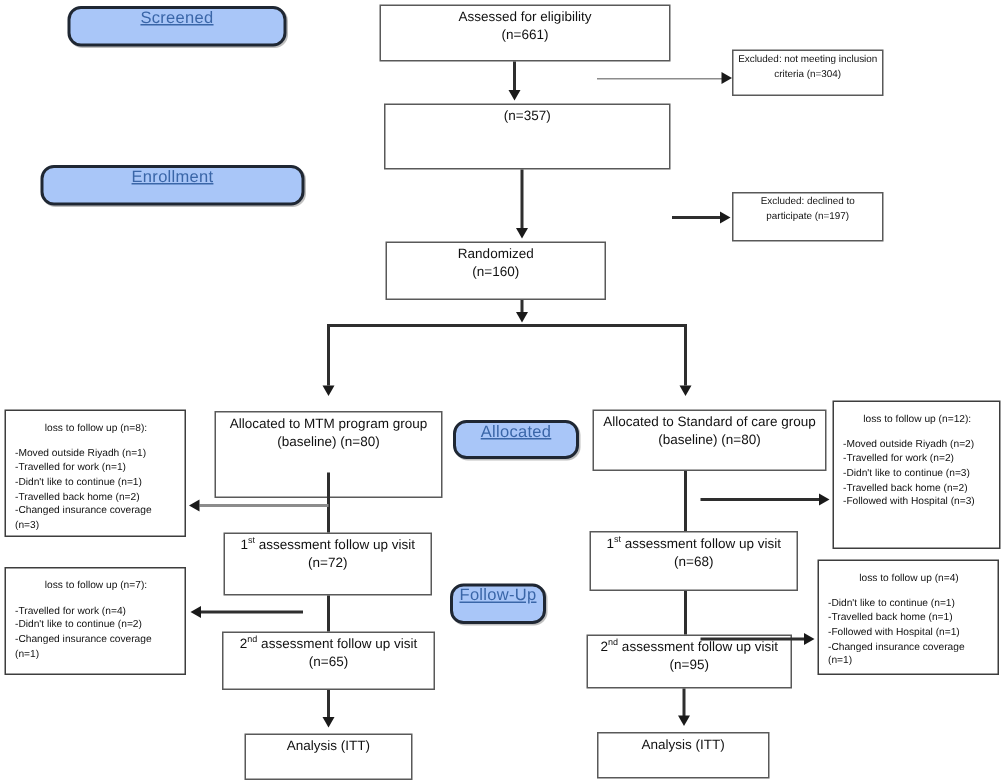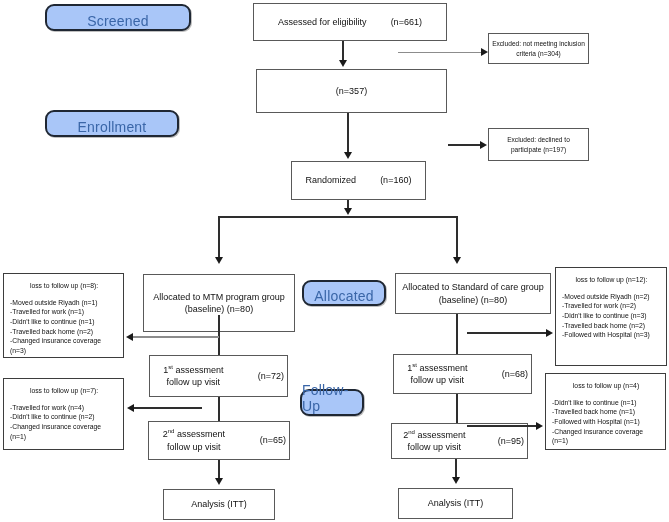--- a/index.html
+++ b/index.html
@@ -2,35 +2,36 @@
 <html style="--stage-fill: #a9c6f8; --stage-border: #1f2733; --stage-text: #3a66a8; --box-border: #595959; --line: #2e2e2e; --line-soft: #8c8c8c;"><head>
 <meta charset="utf-8">
 <style>
   html,body{margin:0;padding:0;background:#ffffff;}
   #canvas{
     position:relative;width:669px;height:522px;background:#ffffff;
     font-family:"Liberation Sans",sans-serif;overflow:hidden;
   }
   
   .stage{
-    position:absolute;display:flex;align-items:flex-end;justify-content:center;
+    position:absolute;display:flex;align-items:flex-start;justify-content:center;
     background:var(--stage-fill,#a9c6f8);
     border:2px solid var(--stage-border,#1f2733);
     border-radius:9px;
     color:var(--stage-text,#3a66a8);
-    font-size:14px;letter-spacing:.2px;
+    font-size:11px;letter-spacing:.2px;
     box-shadow:1px 1px 0 rgba(0,0,0,.25);
     box-sizing:border-box;
+    text-decoration:underline;
   }
   
   .fbox{
-    position:absolute;display:flex;align-items:center;justify-content:center;
+    position:absolute;display:flex;flex-direction:column;align-items:center;justify-content:flex-start;
     background:#ffffff;border:1.5px solid var(--box-border,#595959);
     box-sizing:border-box;text-align:center;color:#111;
-    font-size:9px;line-height:1.35;padding:1px 3px;gap:24px;
+    font-size:9px;line-height:1.35;padding:1px 3px;
   }
   .fbox.small{font-size:6.6px;border-width:1.5px;line-height:1.45;}
   sup{font-size:6px;vertical-align:super;line-height:0;}
   
   .lossbox{
     position:absolute;background:#ffffff;border:1px solid #3d3d3d;
     box-sizing:border-box;color:#111;font-size:6.8px;line-height:1.42;
     padding:7px 5px 4px 6px;text-align:left;
   }
   .loss-title{text-align:center;margin-bottom:7px;}
@@ -43,21 +44,21 @@
   .tri.left{border-top:4px solid transparent;border-bottom:4px solid transparent;border-right:7px solid #1a1a1a;}
 </style>
 </head>
 <body>
 
 <div id="canvas">
 
   <div class="stage" style="left:45px;top:4px;width:146px;height:27px">
     <span>Screened</span>
   </div>
-  <div class="stage" style="left:45px;top:110px;width:134px;height:27px">
+  <div class="stage" style="left:27px;top:110px;width:176px;height:27px">
     <span>Enrollment</span>
   </div>
   <div class="stage" style="left:302px;top:280px;width:84px;height:26px">
     <span>Allocated</span>
   </div>
   <div class="stage" style="left:300px;top:389px;width:64px;height:27px">
     <span>Follow-Up</span>
   </div>
 
   <div class="fbox" style="left:253px;top:3px;width:194px;height:38px">
@@ -70,21 +71,21 @@
   </div>
 
   <div class="fbox" style="left:256px;top:69px;width:191px;height:44px">
     <div>(n=357)</div>
   </div>
 
   <div class="fbox small" style="left:488px;top:128px;width:101px;height:33px">
     <div>Excluded: declined to participate (n=197)</div>
   </div>
 
-  <div class="fbox" style="left:291px;top:161px;width:135px;height:39px">
+  <div class="fbox" style="left:257px;top:161px;width:147px;height:39px">
     <div>Randomized</div>
     <div>(n=160)</div>
   </div>
 
   <div class="fbox" style="left:143px;top:274px;width:152px;height:58px">
     <div>Allocated to MTM program group (baseline) (n=80)</div>
   </div>
 
   <div class="fbox" style="left:395px;top:273px;width:156px;height:41px">
     <div>Allocated to Standard of care group (baseline) (n=80)</div>

